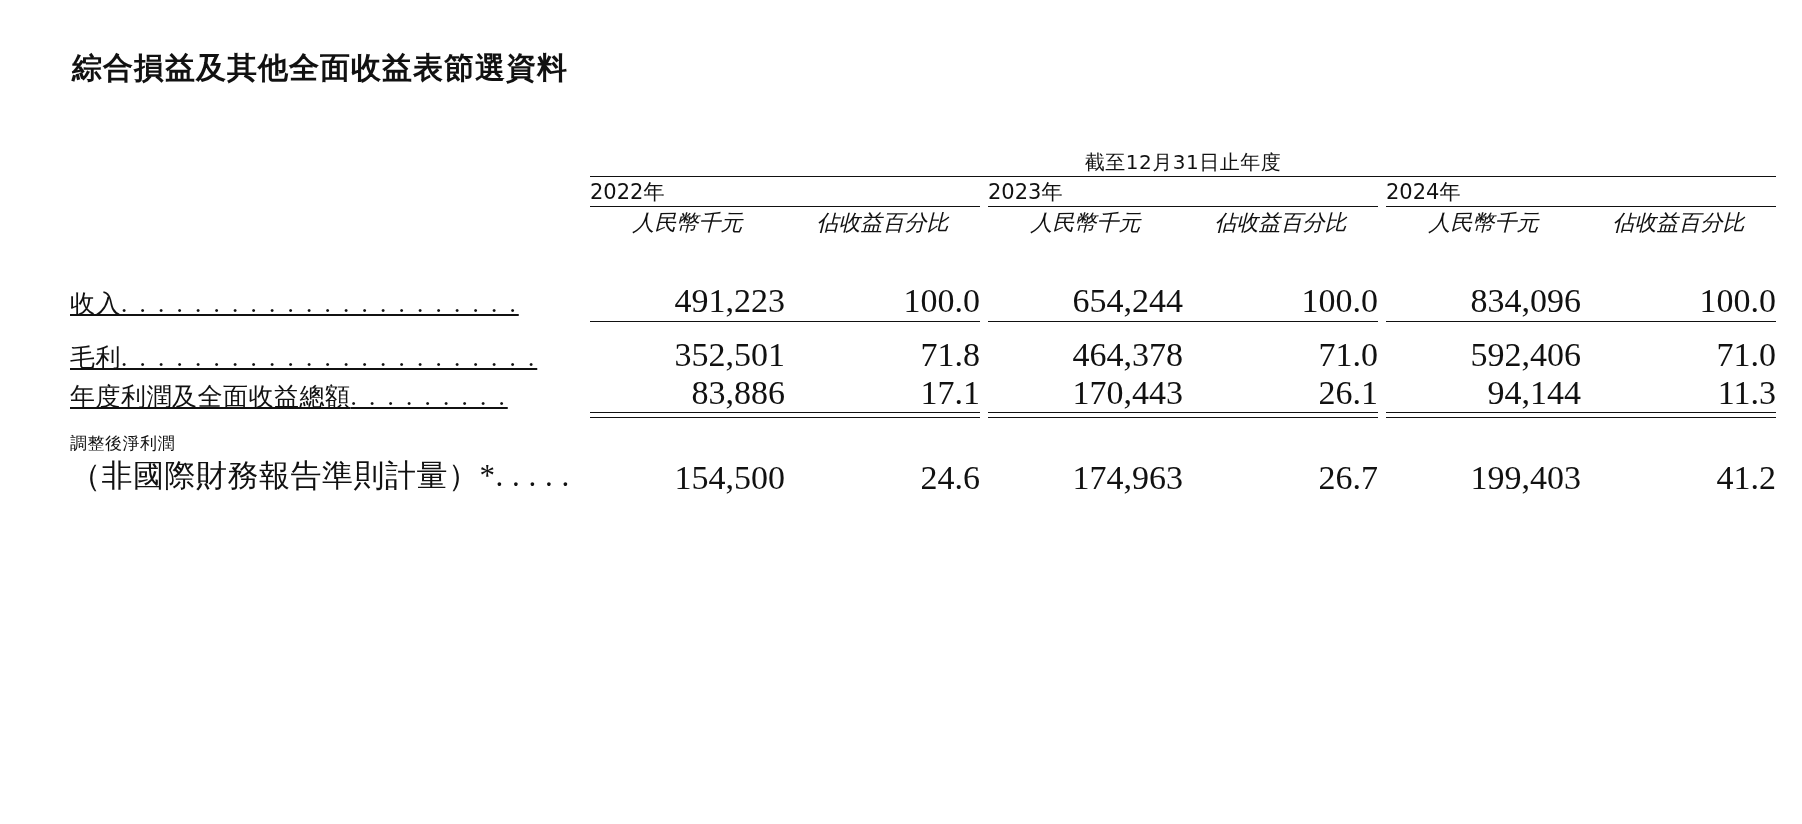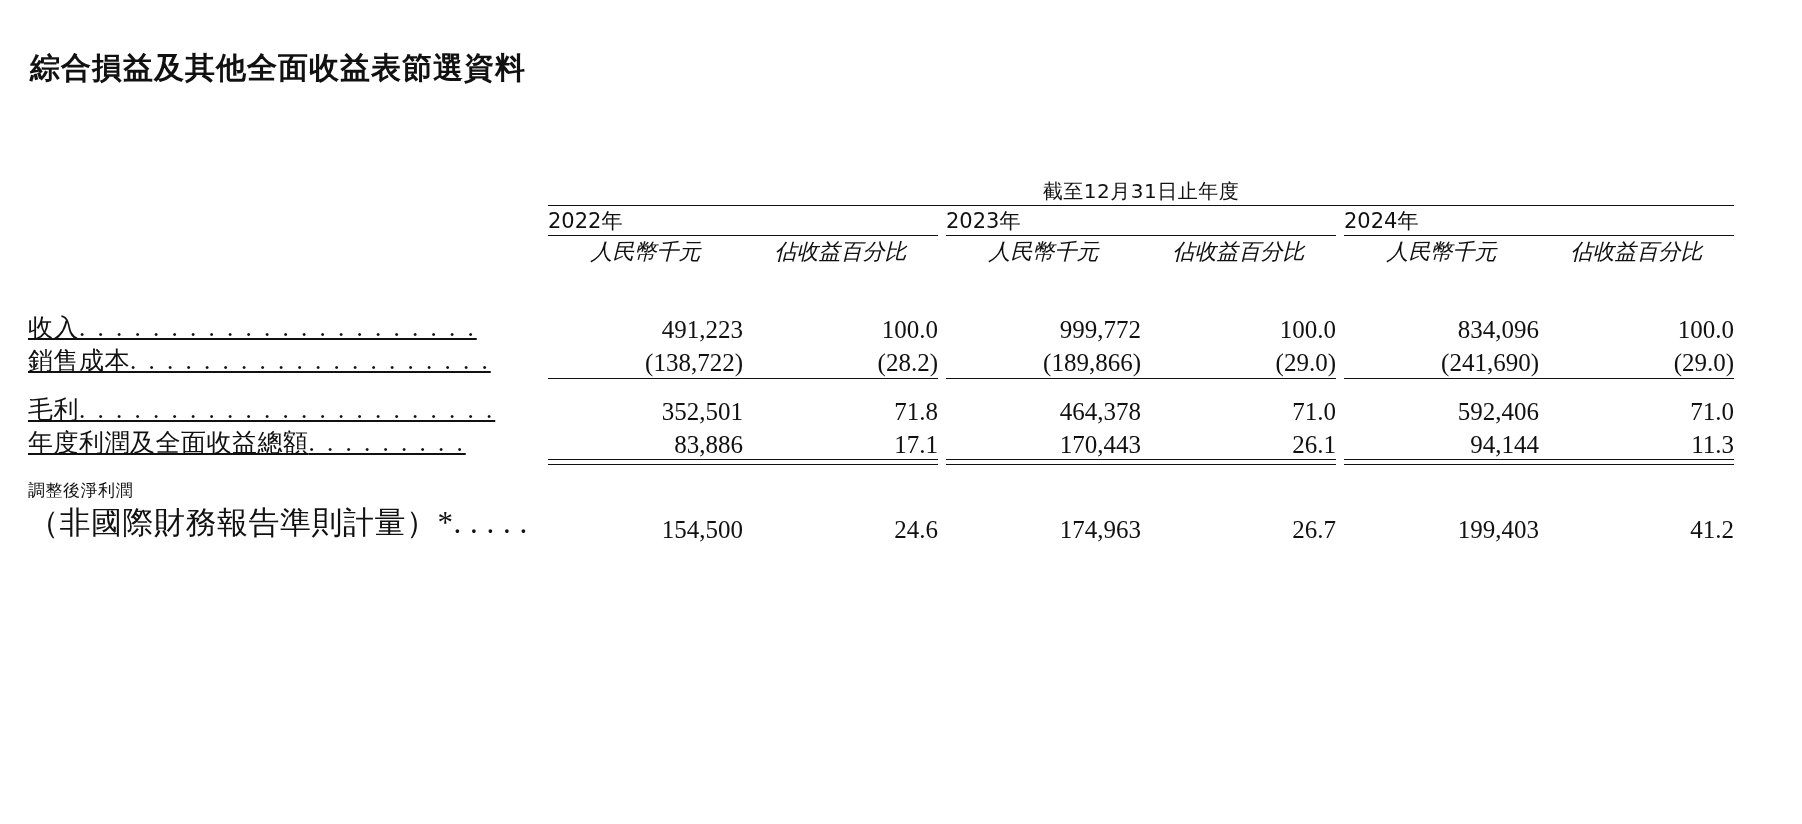--- a/index.html
+++ b/index.html
@@ -13,36 +13,36 @@
     font-family: "Liberation Serif", serif;
     color: #111111;
     position: relative;
     overflow: hidden;
   }
   .page {
     position: relative;
     width: 1802px;
     height: 824px;
     box-sizing: border-box;
-    padding: 0 28px;
+    padding: 0 70px;
   }
   .doc-title {
     font-family: "DejaVu Sans", sans-serif;
     font-weight: bold;
     font-size: 30px;
     letter-spacing: 1px;
     color: #111;
     padding-top: 48px;
     margin: 0 0 0 2px;
   }
 
   table.fin {
     border-collapse: collapse;
     width: 1660px;
-    margin-top: 89px;
+    margin-top: 60px;
     table-layout: fixed;
   }
   table.fin td, table.fin th {
     padding: 0;
     vertical-align: bottom;
     font-weight: normal;
   }
 
   
   col.label { width: 520px; }
@@ -89,21 +89,21 @@
     white-space: nowrap;
     padding: 9px 0 9px 0;
     letter-spacing: 0.5px;
     text-decoration: underline;
   }
   .row-label .dots {
     letter-spacing: 3px;
   }
   .num {
     text-align: right;
-    font-size: 25px;
+    font-size: 34px;
     padding: 9px 14px 9px 0;
     white-space: nowrap;
   }
   .rowgap td { height: 14px; }
 
   .underline td.ul {
     border-bottom: 1.3px solid #111;
     height: 1px;
     padding: 0;
   }
@@ -187,38 +187,27 @@
 
       <tr class="spacer-row">
         <td colspan="9"></td>
       </tr>
 
       <tr>
         <td class="row-label"><span>收入</span><span class="dots">. . . . . . . . . . . . . . . . . . . . . .</span></td>
         <td class="num">491,223</td>
         <td class="num">100.0</td>
         <td></td>
-        <td class="num">999,772</td>
+        <td class="num">654,244</td>
         <td class="num">100.0</td>
         <td></td>
         <td class="num">834,096</td>
         <td class="num">100.0</td>
       </tr>
 
-      <tr>
-        <td class="row-label"><span>銷售成本</span><span class="dots">. . . . . . . . . . . . . . . . . . . .</span></td>
-        <td class="num">(138,722)</td>
-        <td class="num">(28.2)</td>
-        <td></td>
-        <td class="num">(189,866)</td>
-        <td class="num">(29.0)</td>
-        <td></td>
-        <td class="num">(241,690)</td>
-        <td class="num">(29.0)</td>
-      </tr>
 
       <tr class="underline">
         <td></td>
         <td class="ul"></td>
         <td class="ul"></td>
         <td></td>
         <td class="ul"></td>
         <td class="ul"></td>
         <td></td>
         <td class="ul"></td>

